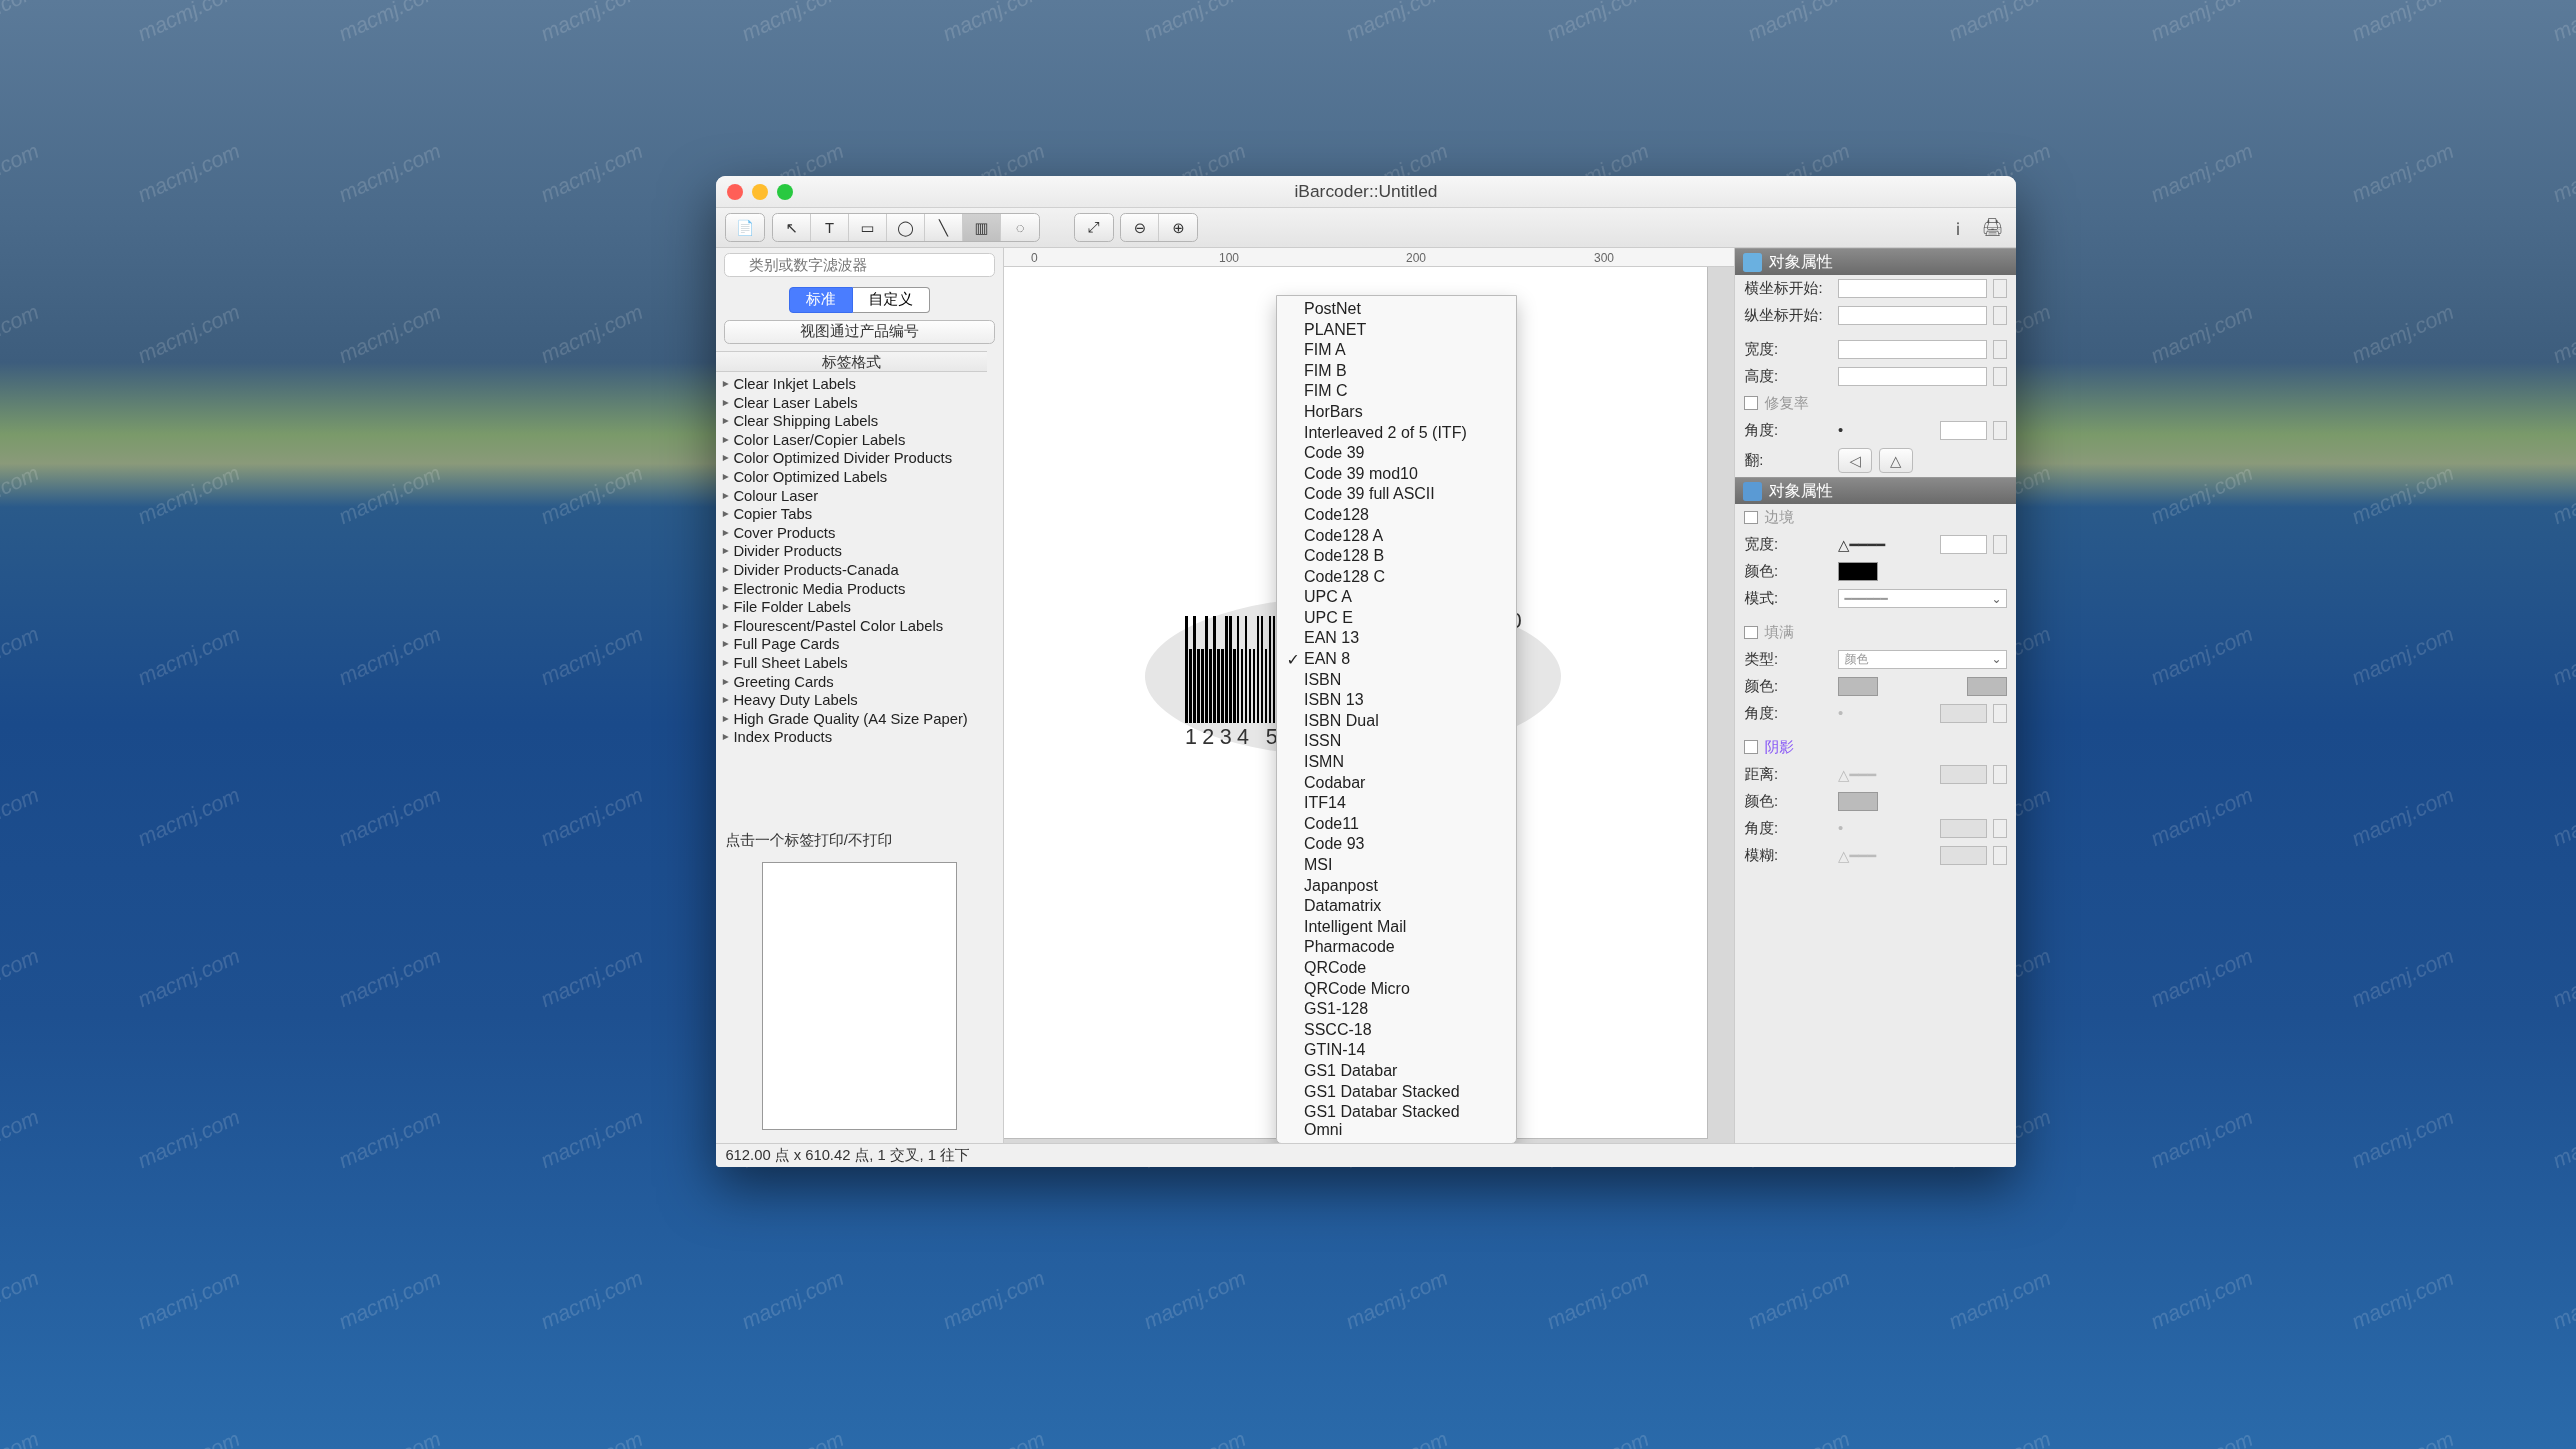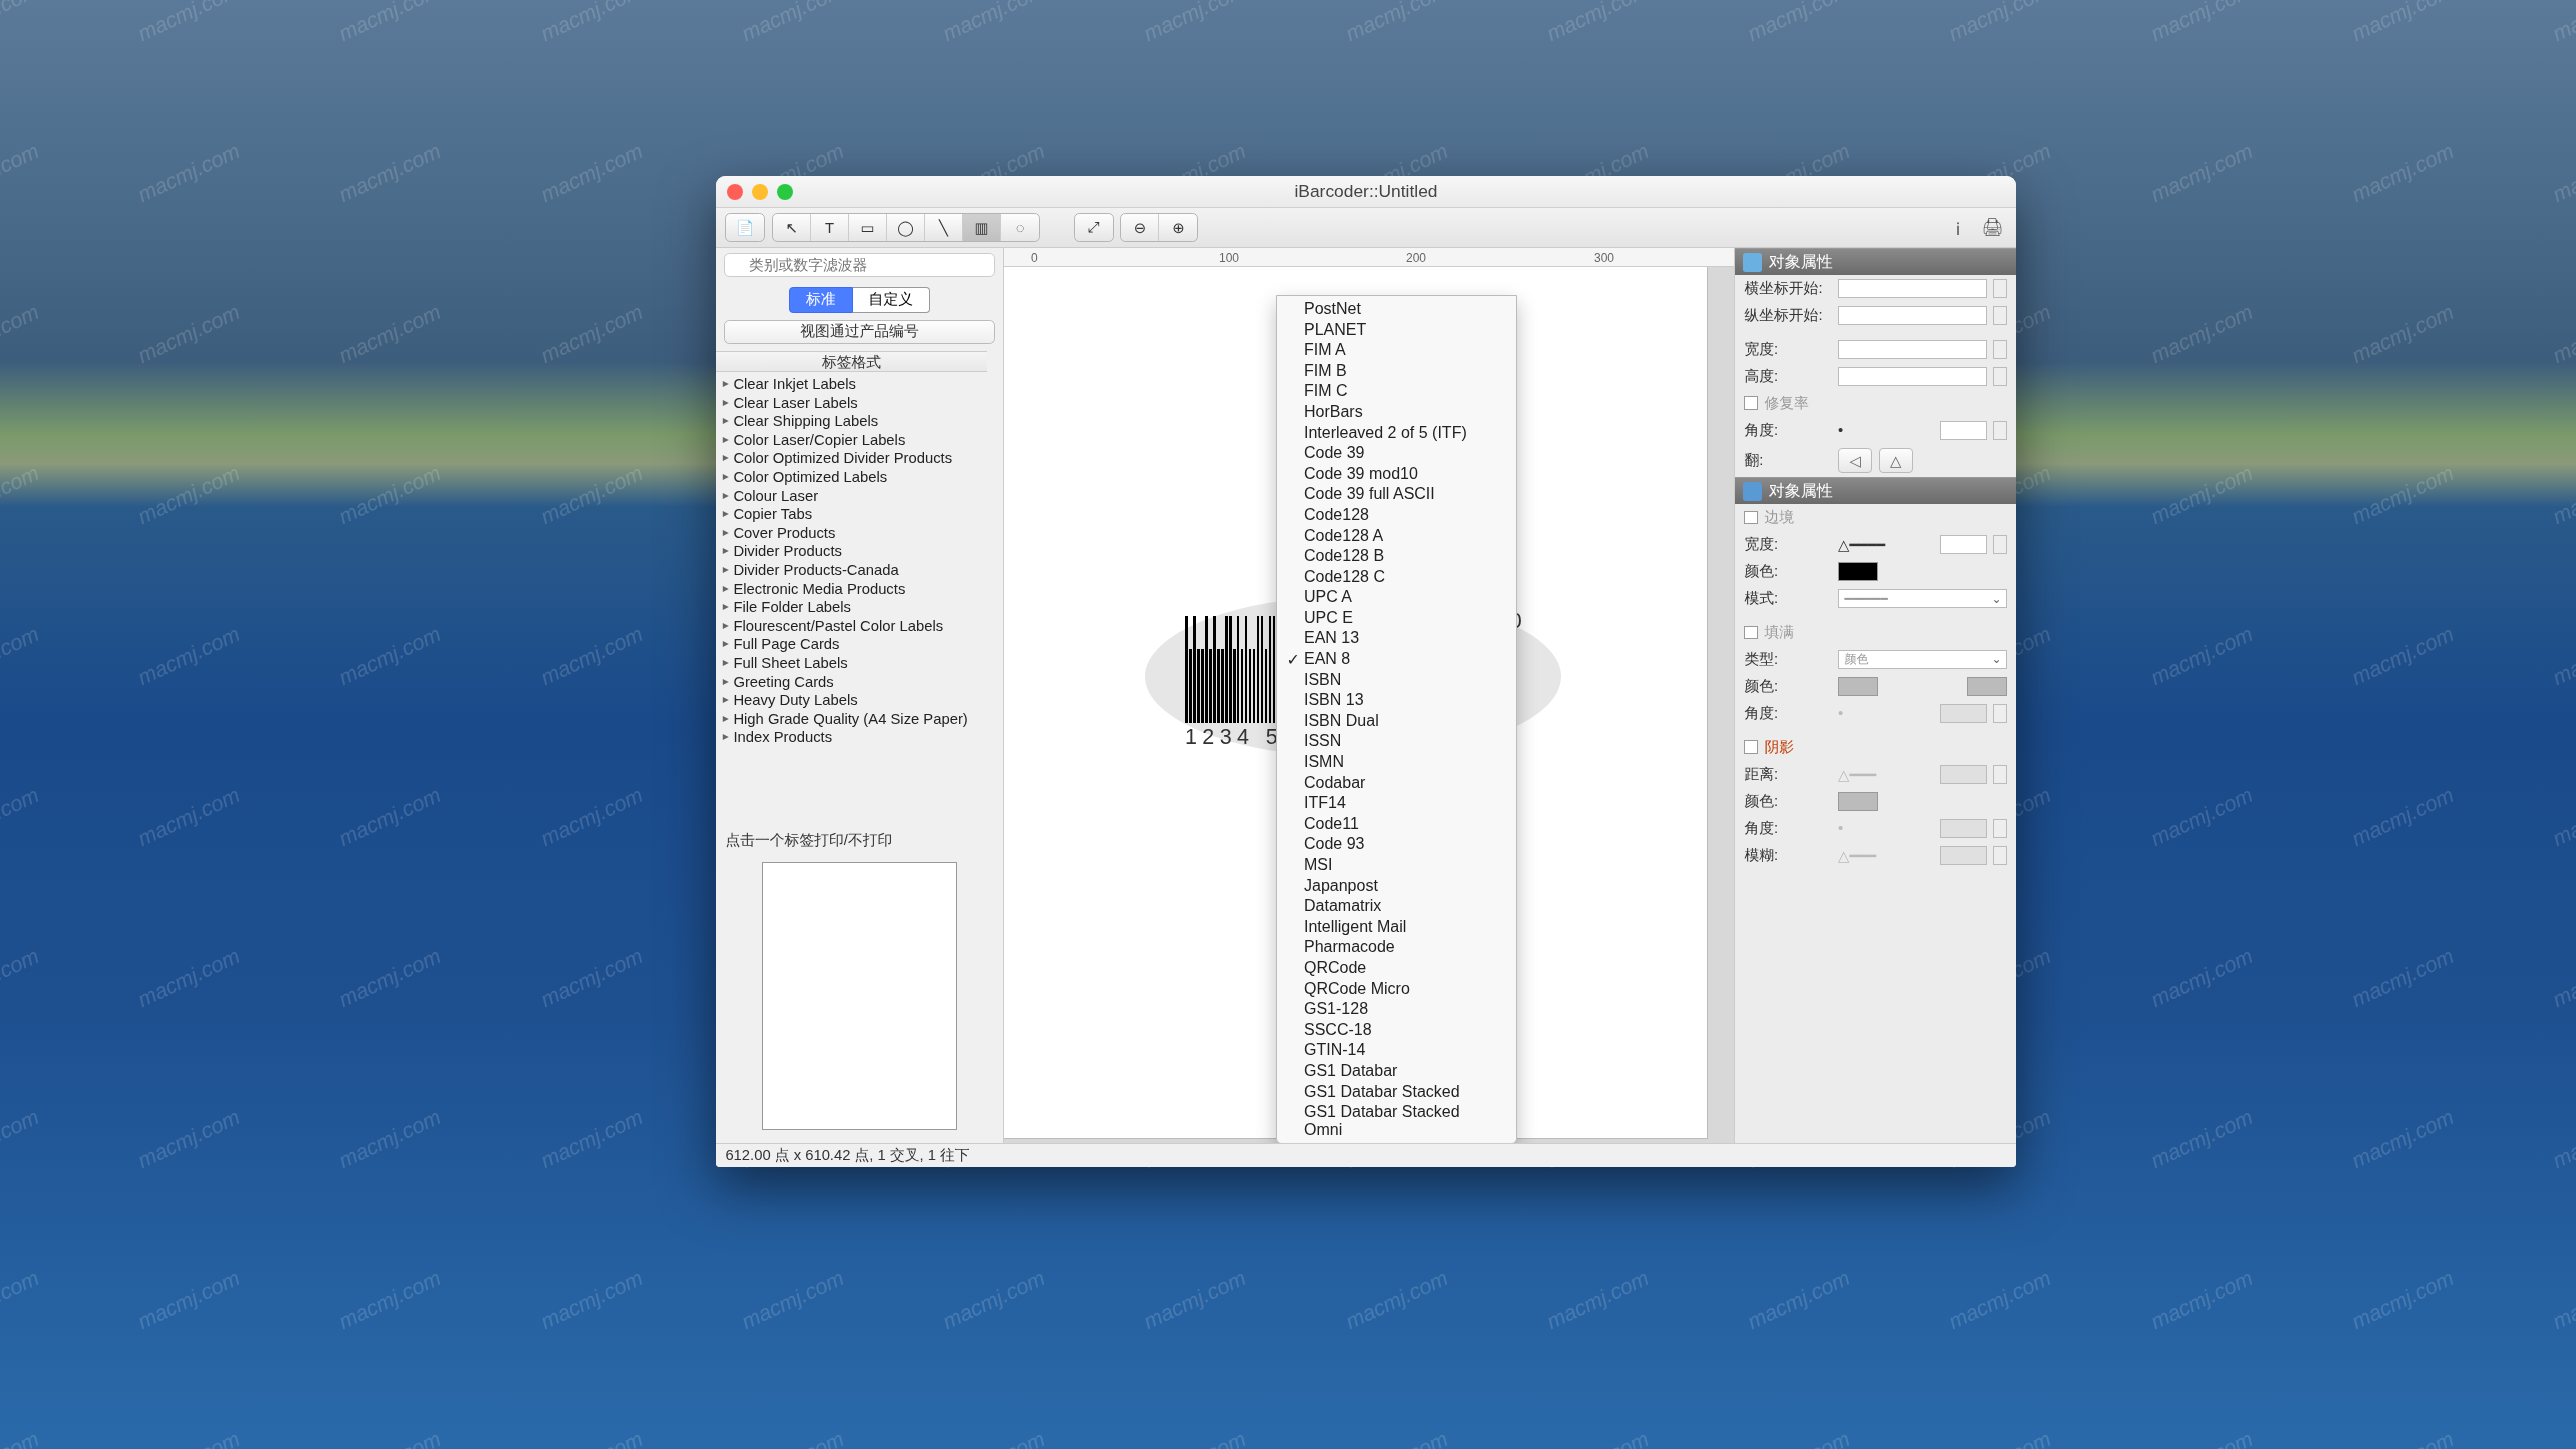--- a/index.html
+++ b/index.html
@@ -472,21 +472,21 @@
             <div class="colorwell gray"></div>
           </div>
     <div class="irow">
             <label>角度:</label>
             <span style="flex:1;color:#bbb">•</span>
             <div class="ifield dis" style="flex:0 0 47px"></div>
             <div class="stepper"></div>
           </div>
     <div class="irow" style="margin-top:6.7px">
             <div class="chk"></div>
-            <span style="color:#c2410c">阴影</span>
+            <span style="color:#8b5cf6">阴影</span>
           </div>
     <div class="irow">
             <label>距离:</label>
             <span style="flex:1;color:#bbb">△━━━</span>
             <div class="ifield dis" style="flex:0 0 47px"></div>
             <div class="stepper"></div>
           </div>
     <div class="irow">
             <label>颜色:</label>
             <div class="colorwell gray"></div>

